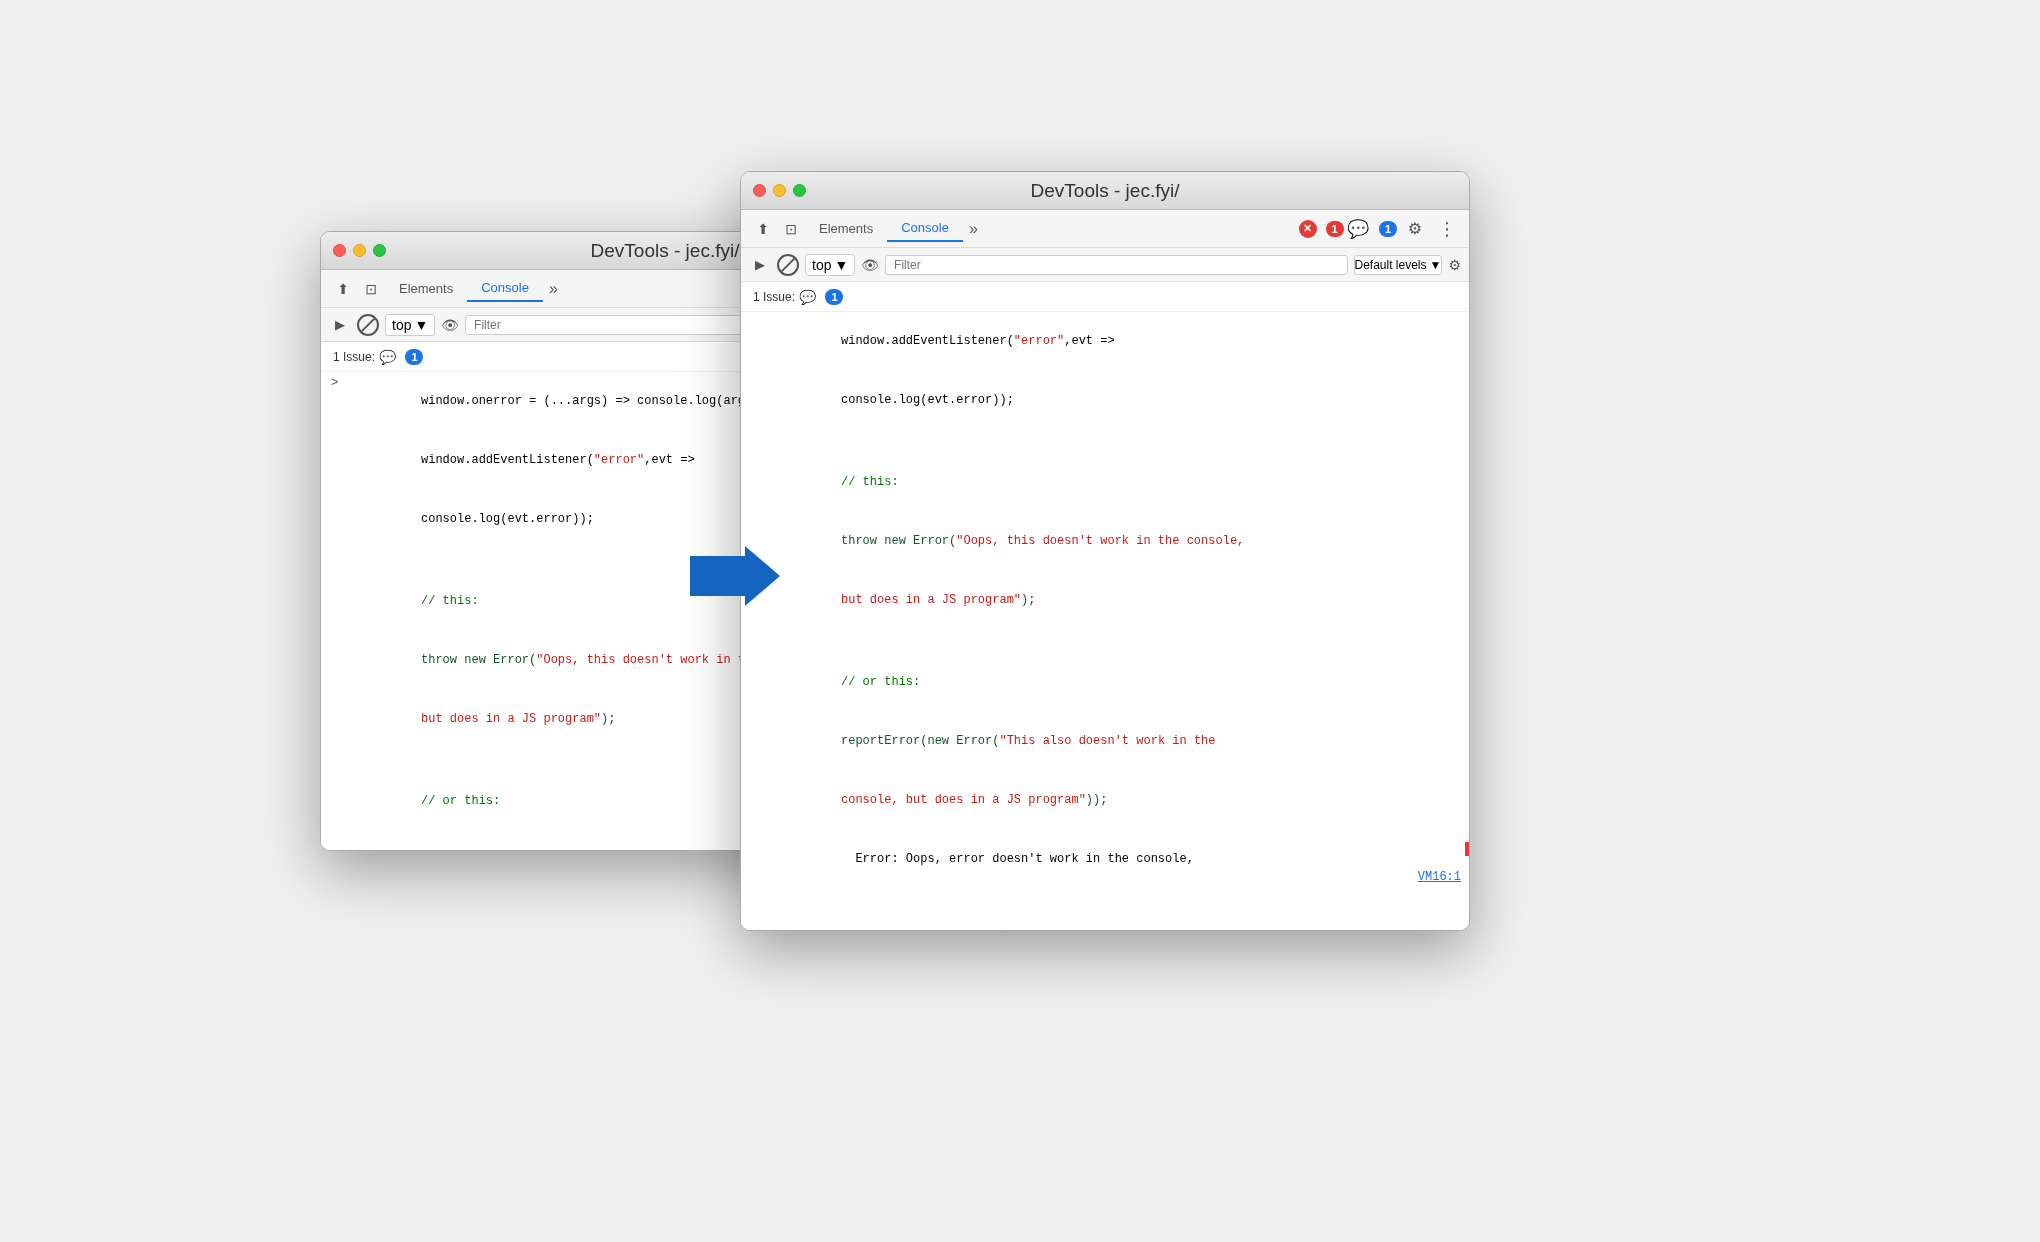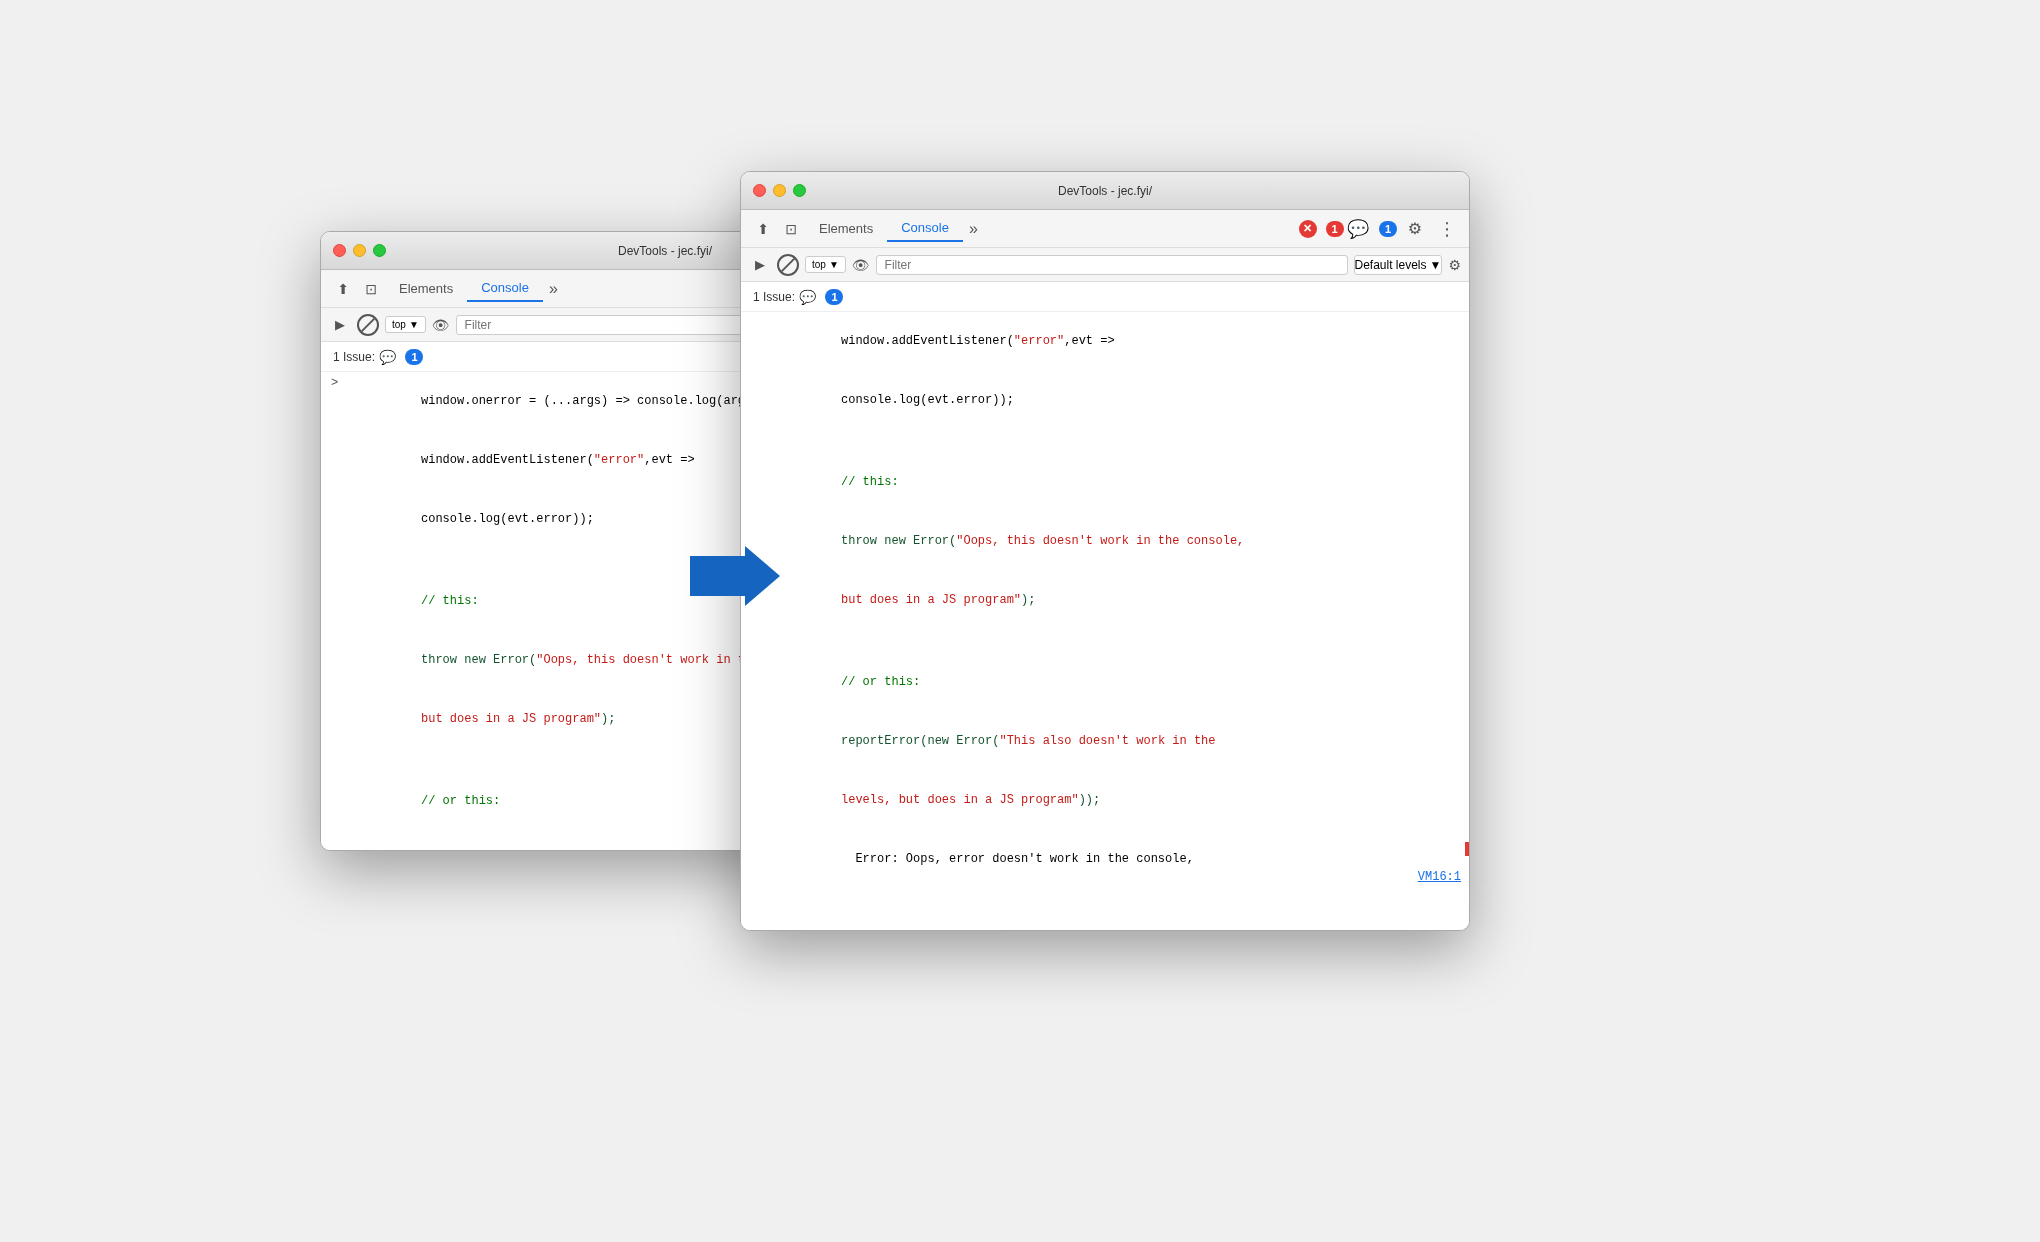--- a/index.html
+++ b/index.html
@@ -49,21 +49,21 @@
       background: linear-gradient(to bottom, #ececec, #d8d8d8);
       height: 38px;
       display: flex;
       align-items: center;
       justify-content: center;
       position: relative;
       border-bottom: 1px solid #bbb;
     }
 
     .titlebar-title {
-      font-size: 12px;
+      font-size: 19px;
       color: #333;
       font-weight: 500;
     }
 
     .traffic-lights {
       position: absolute;
       left: 12px;
       display: flex;
       gap: 7px;
       align-items: center;
@@ -182,21 +182,21 @@
       height: 2px;
       background: #555;
       transform: rotate(-45deg);
     }
 
     .context-selector {
       background: white;
       border: 1px solid #ccc;
       border-radius: 3px;
       padding: 2px 6px;
-      font-size: 10px;
+      font-size: 14px;
       display: flex;
       align-items: center;
       gap: 3px;
       cursor: pointer;
     }
 
     .eye-icon {
       color: #555;
       font-size: 14px;
     }
@@ -494,21 +494,21 @@
           <span class="c-string">but does in a JS program"</span><span class="c-error-msg">);</span>
         </div>
         <div class="console-line">&nbsp;</div>
         <div class="console-line">
           <span class="c-comment">// or this:</span>
         </div>
         <div class="console-line" style="padding-left:28px;">
           <span class="c-error-msg">reportError(new Error(</span><span class="c-string">"This also doesn't work in the</span>
         </div>
         <div class="console-line" style="padding-left:28px;">
-          <span class="c-string">levels, but does in a JS program"</span><span class="c-error-msg">));</span>
+          <span class="c-string">console, but does in a JS program"</span><span class="c-error-msg">));</span>
         </div>
 
         <div style="position:relative;">
           <div class="console-line" style="padding-left:28px; border-bottom:1px solid #eee;">
             <span class="c-default">Error: Oops, error doesn't work in the console,</span>
             <span class="line-ref c-link">VM16:1</span><br>
             <br>
             
           </div>
           <div style="position:absolute;right:-24px;top:8px;">

